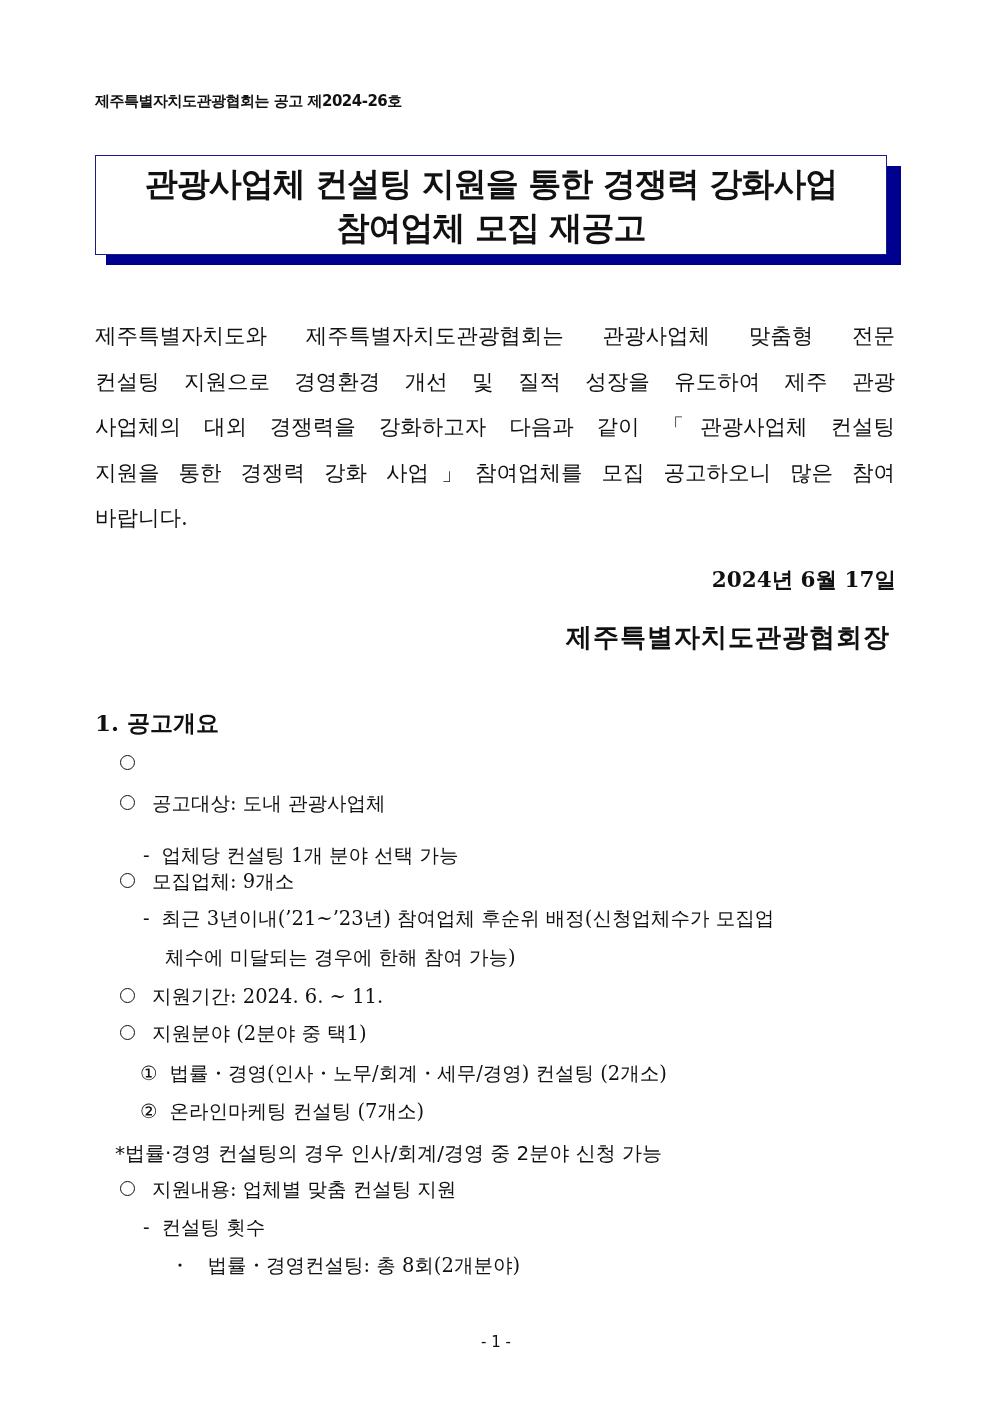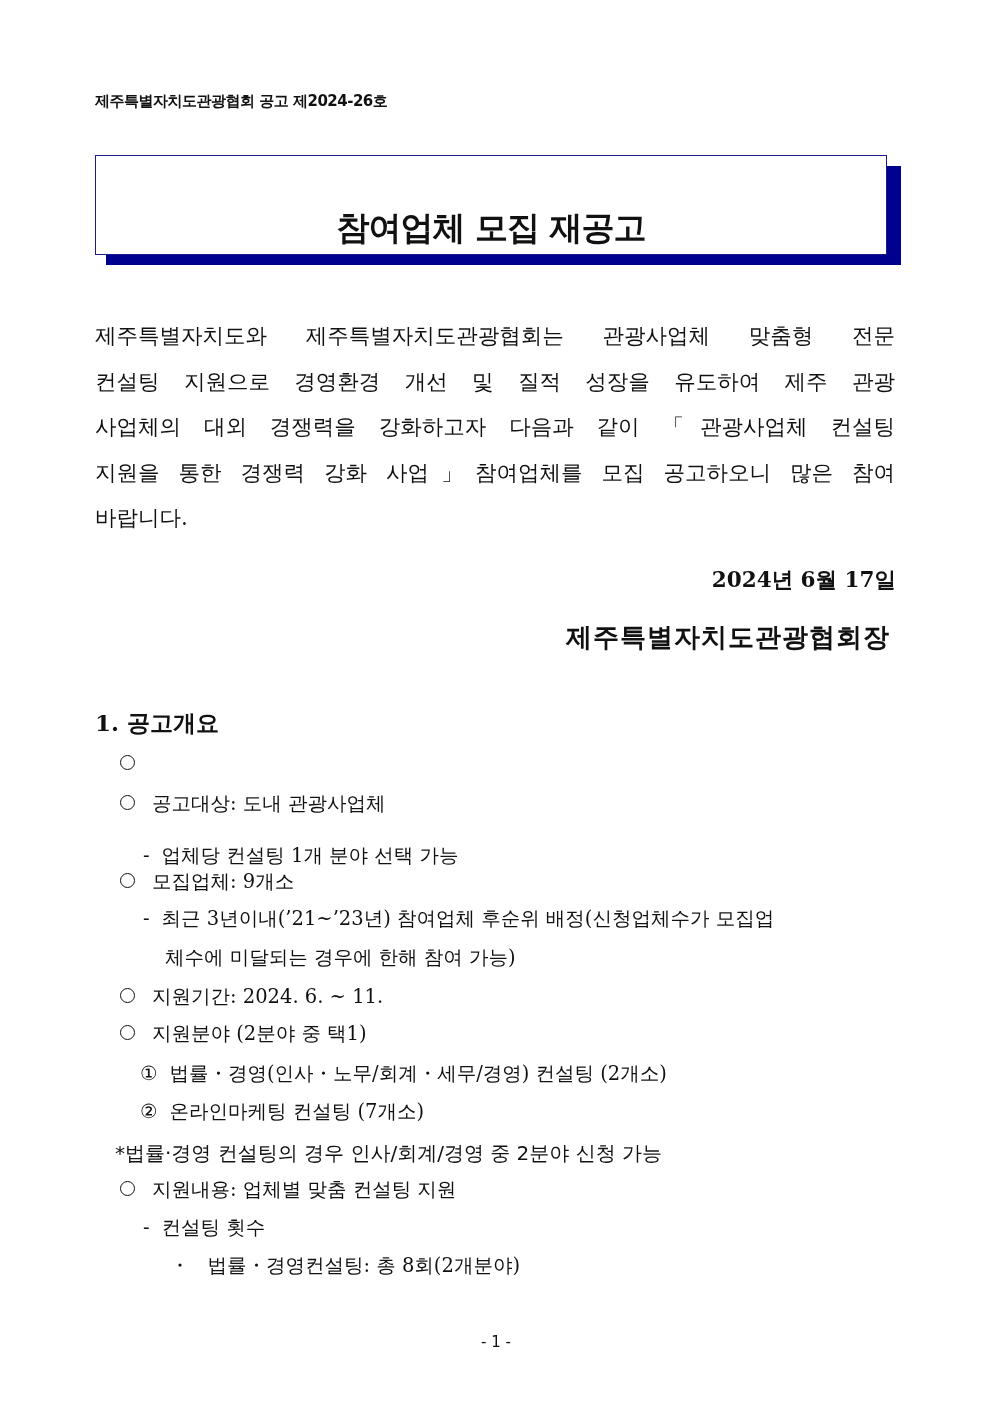--- a/index.html
+++ b/index.html
@@ -28,24 +28,25 @@
   .row { position:absolute; font-size:19.5px; white-space:nowrap; }
   .bullet { display:inline-block; width:15px; height:15px; border:1.8px solid #111; border-radius:50%; box-sizing:border-box; vertical-align:middle; margin-right:17px; position:relative; top:-2px; }
   .dash { display:inline-block; margin-right:12px; }
   .circnum { display:inline-block; margin-right:12px; }
 
   .page-num { left:0; width:992px; text-align:center; top:1333px; font-size:15px; }
 </style>
 </head>
 <body>
 
-<div class="abs sans notice-no">제주특별자치도관광협회 공고 제2024-26호</div>
+<div class="abs sans notice-no">제주특별자치도관광협회는 공고 제2024-26호</div>
 
 <div class="title-shadow"></div>
 <div class="title-box">
+  <div class="title-line title-l1 sans">관광사업체 컨설팅 지원을 통한 경쟁력 강화사업</div>
   <div class="title-line title-l2 sans">참여업체 모집 재공고</div>
 </div>
 
 <div class="intro serif">
   <span class="line">제주특별자치도와 제주특별자치도관광협회는 관광사업체 맞춤형 전문</span>
   <span class="line">컨설팅 지원으로 경영환경 개선 및 질적 성장을 유도하여 제주 관광</span>
   <span class="line">사업체의 대외 경쟁력을 강화하고자 다음과 같이 「관광사업체 컨설팅</span>
   <span class="line">지원을 통한 경쟁력 강화 사업」참여업체를 모집 공고하오니 많은 참여</span>
   <span class="line last">바랍니다.</span>
 </div>

